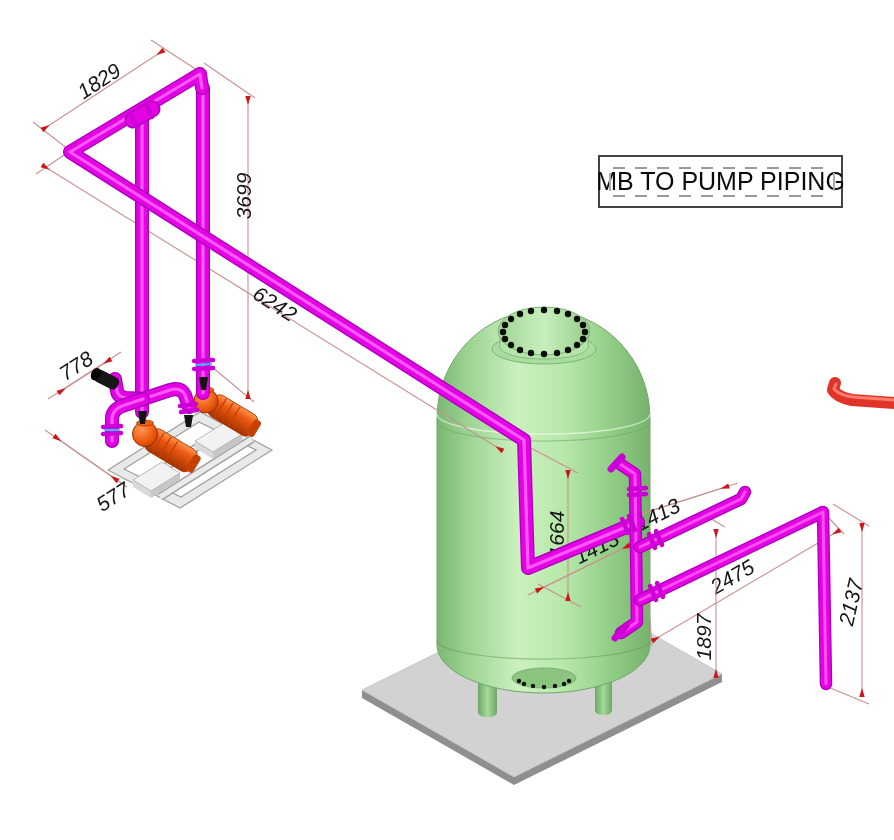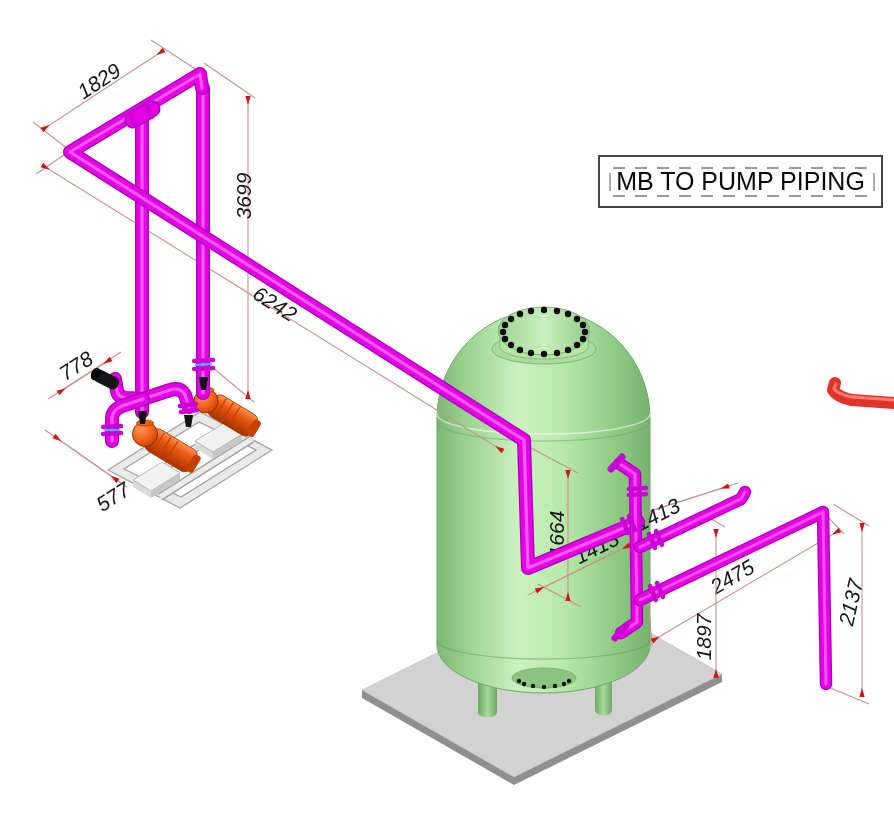--- a/index.html
+++ b/index.html
@@ -10,21 +10,21 @@
   .diml{stroke:#c9918f;stroke-width:1.1;fill:none;}
   .pU{stroke:#a800bc;stroke-width:14;fill:none;stroke-linecap:round;stroke-linejoin:round;}
   .pC{stroke:#e303e3;stroke-width:11.5;fill:none;stroke-linecap:round;stroke-linejoin:round;}
   .pH{stroke:#ff58ff;stroke-width:3.2;fill:none;stroke-linecap:round;stroke-linejoin:round;}
   .pU2{stroke:#a800bc;stroke-width:12.5;fill:none;stroke-linecap:round;stroke-linejoin:round;}
   .pC2{stroke:#e303e3;stroke-width:10;fill:none;stroke-linecap:round;stroke-linejoin:round;}
   .pH2{stroke:#ff4df2;stroke-width:3;fill:none;stroke-linecap:round;stroke-linejoin:round;}
   .fl{stroke:#cb00d4;stroke-width:4.5;stroke-linecap:round;fill:none;}
   .fl7{stroke:#cb00d4;stroke-width:7;stroke-linecap:round;fill:none;}
   .cy{stroke:#35b9ff;stroke-width:2;stroke-linecap:round;fill:none;}
-  .titlebox{position:absolute;left:598px;top:155px;width:285px;height:53px;border:2px solid #444;
+  .titlebox{position:absolute;left:598px;top:155px;width:245px;height:53px;border:2px solid #444;
             box-sizing:border-box;display:flex;align-items:center;justify-content:center;
             background:#fff;font:25px "Liberation Sans",sans-serif;color:#0a0a0a;white-space:nowrap;}
   .dash{position:absolute;left:13px;right:13px;height:2px;
         background:repeating-linear-gradient(90deg,#9a9a9a 0 12px,rgba(0,0,0,0) 12px 22px);}
   .dash.top{top:10px}.dash.bottom{bottom:9px}
   .tick{position:absolute;width:2px;top:16px;bottom:15px;background:#ababab;}
   .tick.left{left:9px}.tick.right{right:6px}
 </style>
 </head>
 <body>

